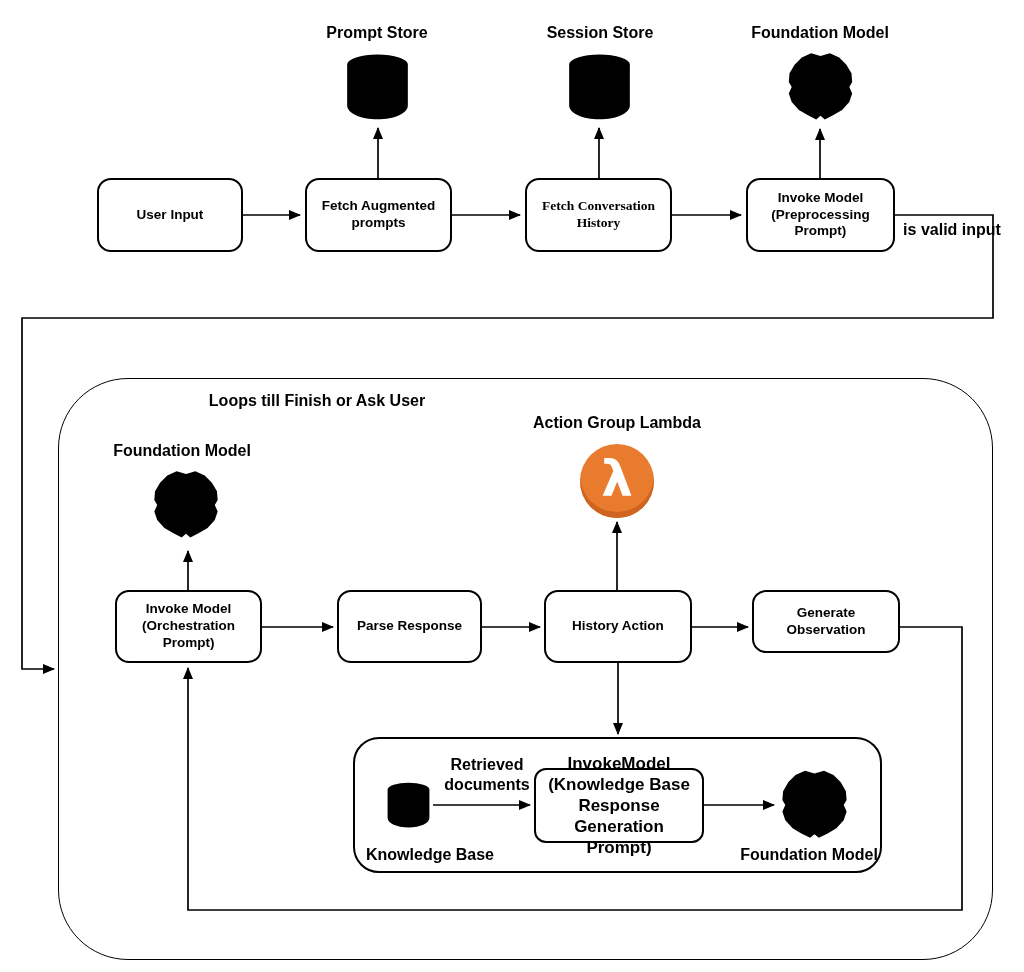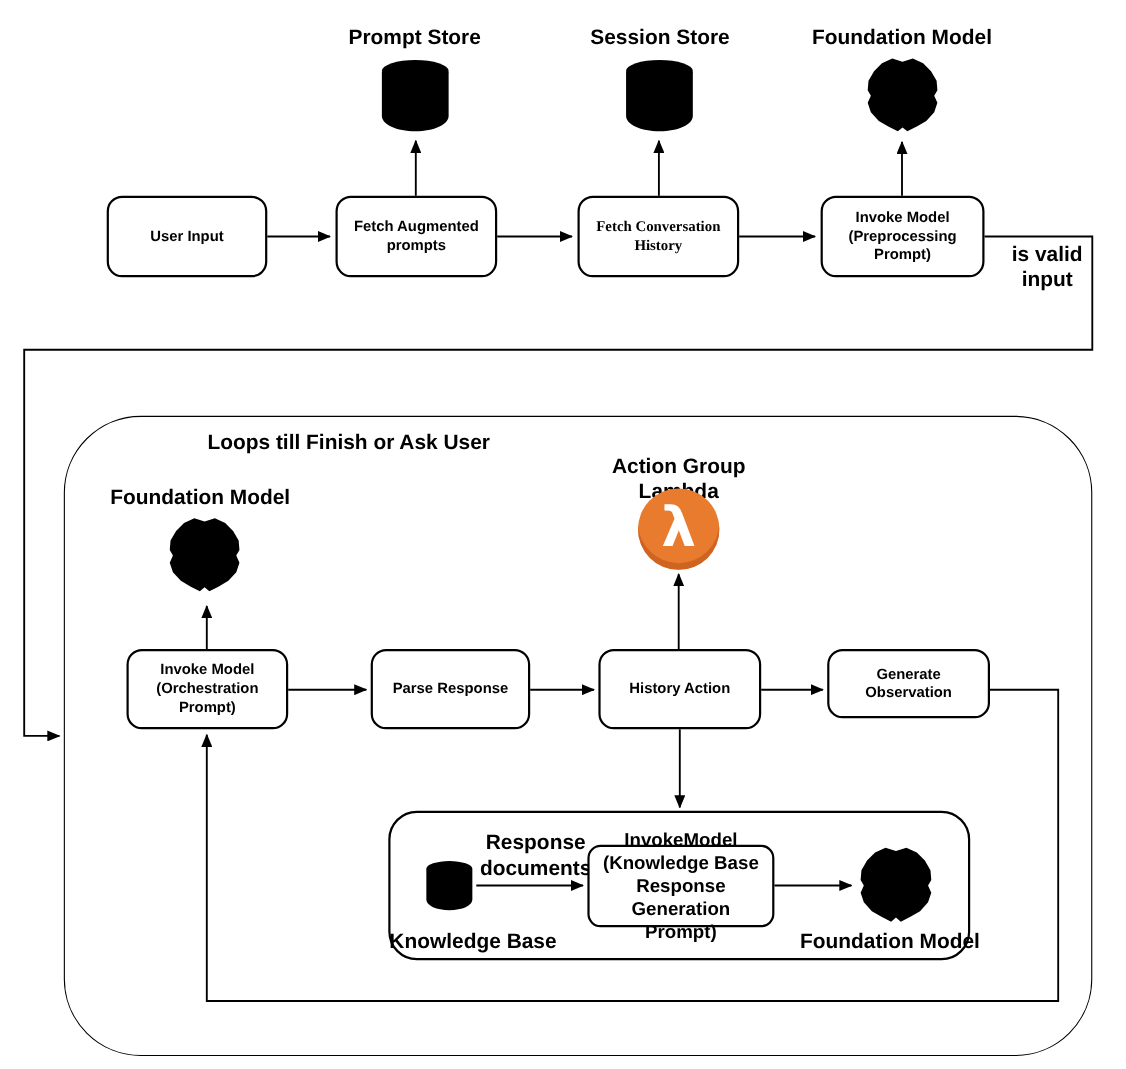--- a/index.html
+++ b/index.html
@@ -26,21 +26,21 @@
     font-size: 13.5px;
     line-height: 1.24;
     white-space: pre-line;
     box-sizing: border-box;
     z-index: 3;
   }
   
   .lbl {
     position: absolute;
     font-weight: bold;
-    font-size: 19px;
+    font-size: 16px;
     line-height: 1.22;
     text-align: center;
     white-space: pre-line;
     z-index: 3;
   }
   
   .container-rect {
     position: absolute;
     border: 1.6px solid #000;
     border-radius: 70px;
@@ -201,21 +201,21 @@
   </div>
   <div class="node" style="left:752px; top:590px; width:148px; height:63px;">
     <span>Generate
 Observation</span>
   </div>
 
   <svg class="icon cyl" style="left:383px; top:778px;" width="51" height="53">
       <use href="#sym-cylinder"></use>
     </svg>
   <div class="lbl" style="left:350px; top:845px; width:160px;">Knowledge Base</div>
-  <div class="lbl" style="left:432px; top:755px; width:110px;">Response
+  <div class="lbl" style="left:432px; top:755px; width:110px;">Retrieved
 documents</div>
 
   <div class="node" style="left:534px; top:768px; width:170px; height:75px; font-size:17px; border-radius:12px;">
     <span>InvokeModel
 (Knowledge Base
 Response Generation
 Prompt)</span>
   </div>
 
   <svg class="icon brain" style="left:778px; top:768px;" width="73" height="74">

